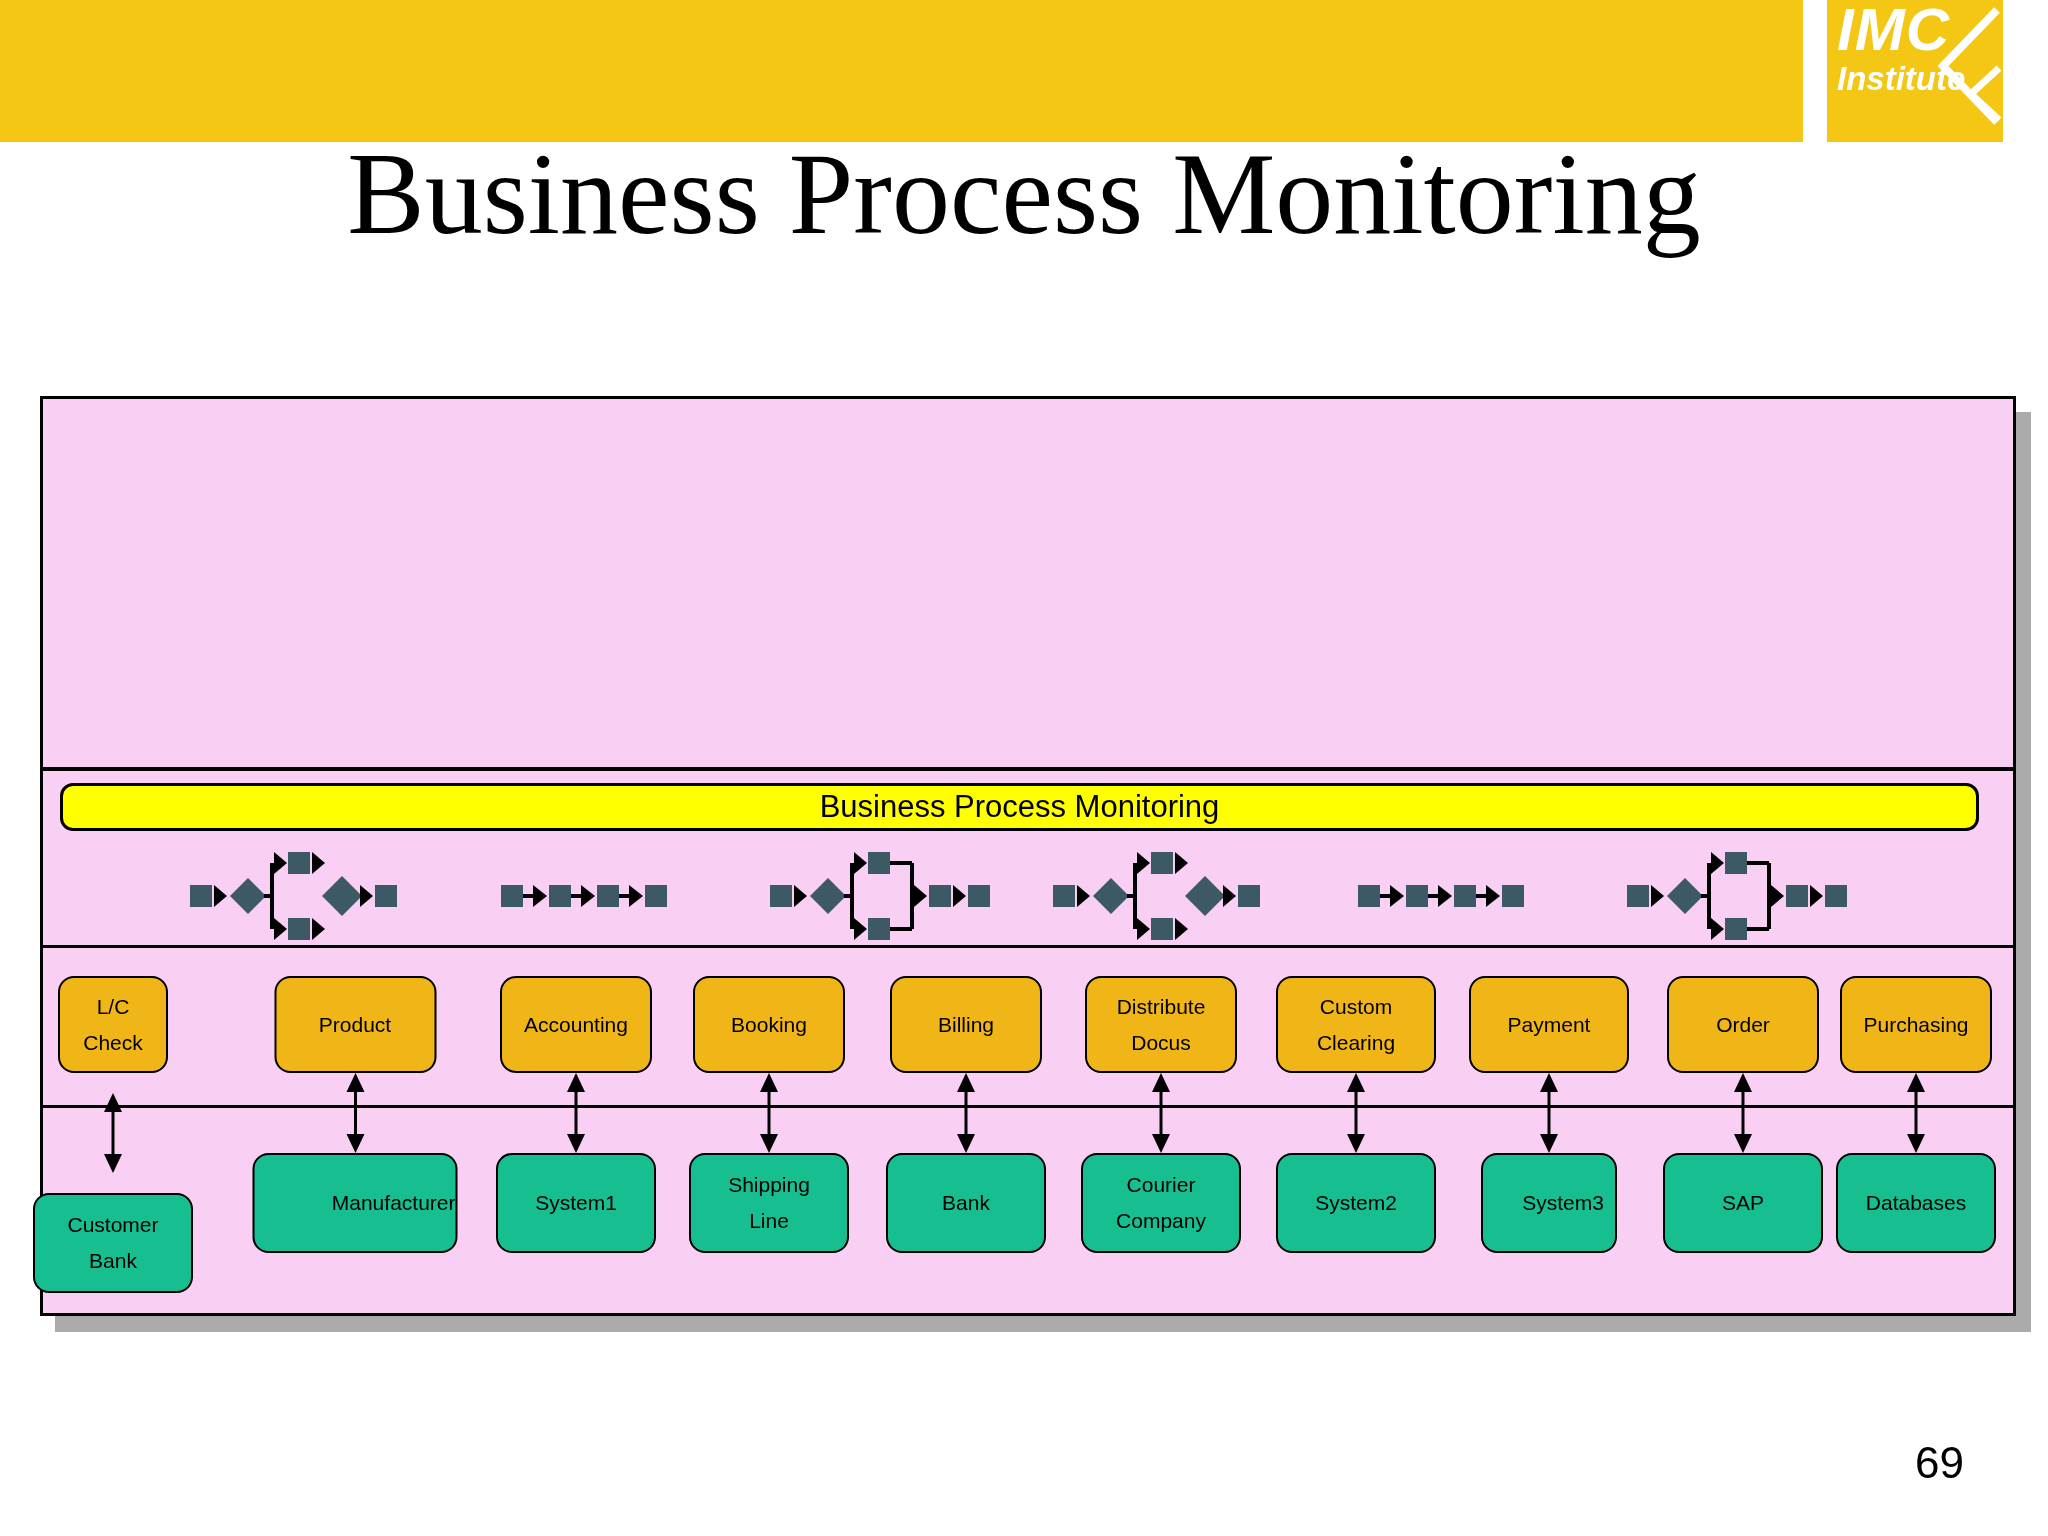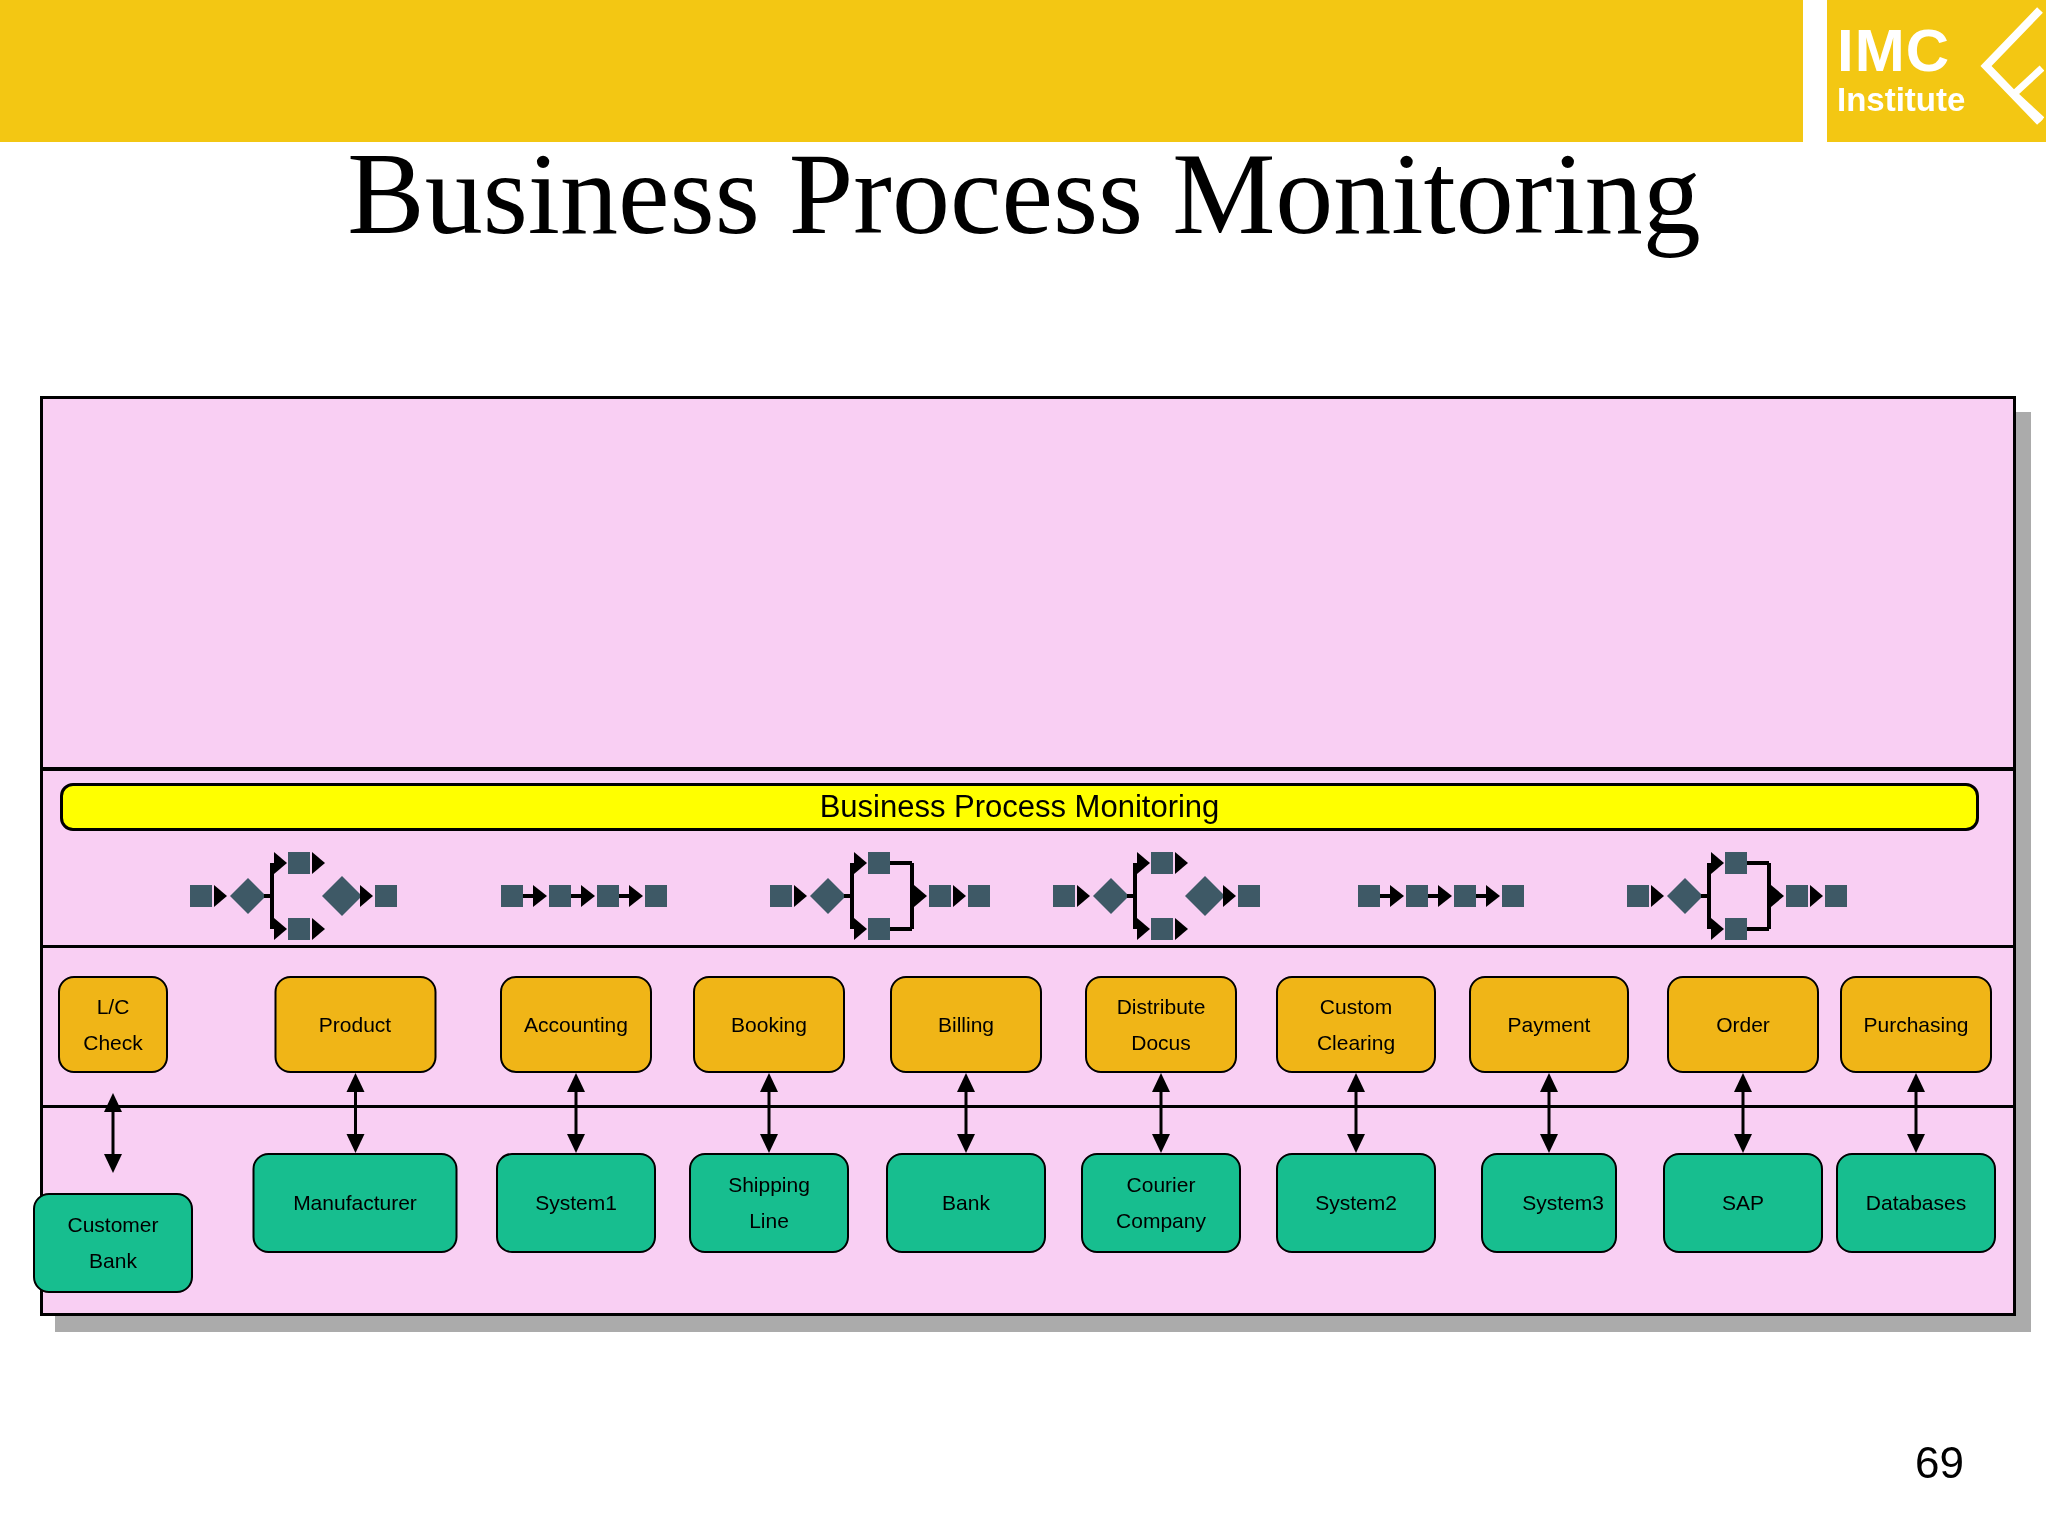--- a/index.html
+++ b/index.html
@@ -12,22 +12,22 @@
     --shadow-gray:#ABABAB;
     --ink:#000000;
   }
   *{margin:0;padding:0;box-sizing:border-box;}
   html,body{width:2048px;height:1536px;background:#ffffff;overflow:hidden;
     font-family:"Liberation Sans",sans-serif;}
   .stage{position:relative;width:2048px;height:1536px;background:#fff;}
 
   
   .hdr-strip{position:absolute;left:0;top:0;width:1803px;height:142px;background:var(--banner-yellow);}
-  .logo-block{position:absolute;left:1827px;top:0;width:219px;height:142px;background:var(--banner-yellow);
-    display:flex;align-items:center;}
+  .logo-block{position:absolute;left:1827px;top:0;width:176px;height:142px;background:var(--banner-yellow);
+    display:flex;align-items:flex-start;font-style:italic;}
   .logo-text{padding:0 0 6px 10px;color:#fff;line-height:1;}
   .logo-main{font-size:60px;font-weight:bold;letter-spacing:1px;}
   .logo-sub{font-size:33px;font-weight:bold;margin-top:2px;}
   .logo-chevron{position:absolute;right:2px;top:4px;}
 
   
   .slide-title{position:absolute;left:0;top:128px;width:2048px;text-align:center;
     font-family:"Liberation Serif",serif;font-size:116px;color:var(--ink);font-weight:normal;}
 
   
@@ -58,21 +58,21 @@
   .col.c7{left:1313px;} .col.c8{left:1506px;} .col.c9{left:1700px;} .col.c10{left:1873px;}
 
   .obox,.gbox{border:2.5px solid var(--ink);border-radius:16px;
     display:flex;align-items:center;justify-content:center;text-align:center;
     font-size:21px;color:var(--ink);line-height:1.7;white-space:pre-line;}
   .obox{background:var(--proc-orange);height:97px;width:152px;}
   .gbox{background:var(--ent-green);height:100px;width:160px;}
   .col.c1 .obox{width:110px;}
   .col.c2 .obox{width:162px;}
   .col.c7 .obox,.col.c8 .obox{width:160px;}
-  .col.c2 .gbox{width:205px;}
+  .col.c2 .gbox{width:205px;justify-content:flex-end;}
   .col.c8 .gbox{width:136px;padding-left:28px;}
 
   .varrow{display:block;height:80px;width:26px;}
 
   
   .page-num{position:absolute;right:84px;top:1438px;
     font-family:Liberation Sans, sans-serif;font-size:44px;color:var(--ink);}
 </style>
 </head>
 <body>

